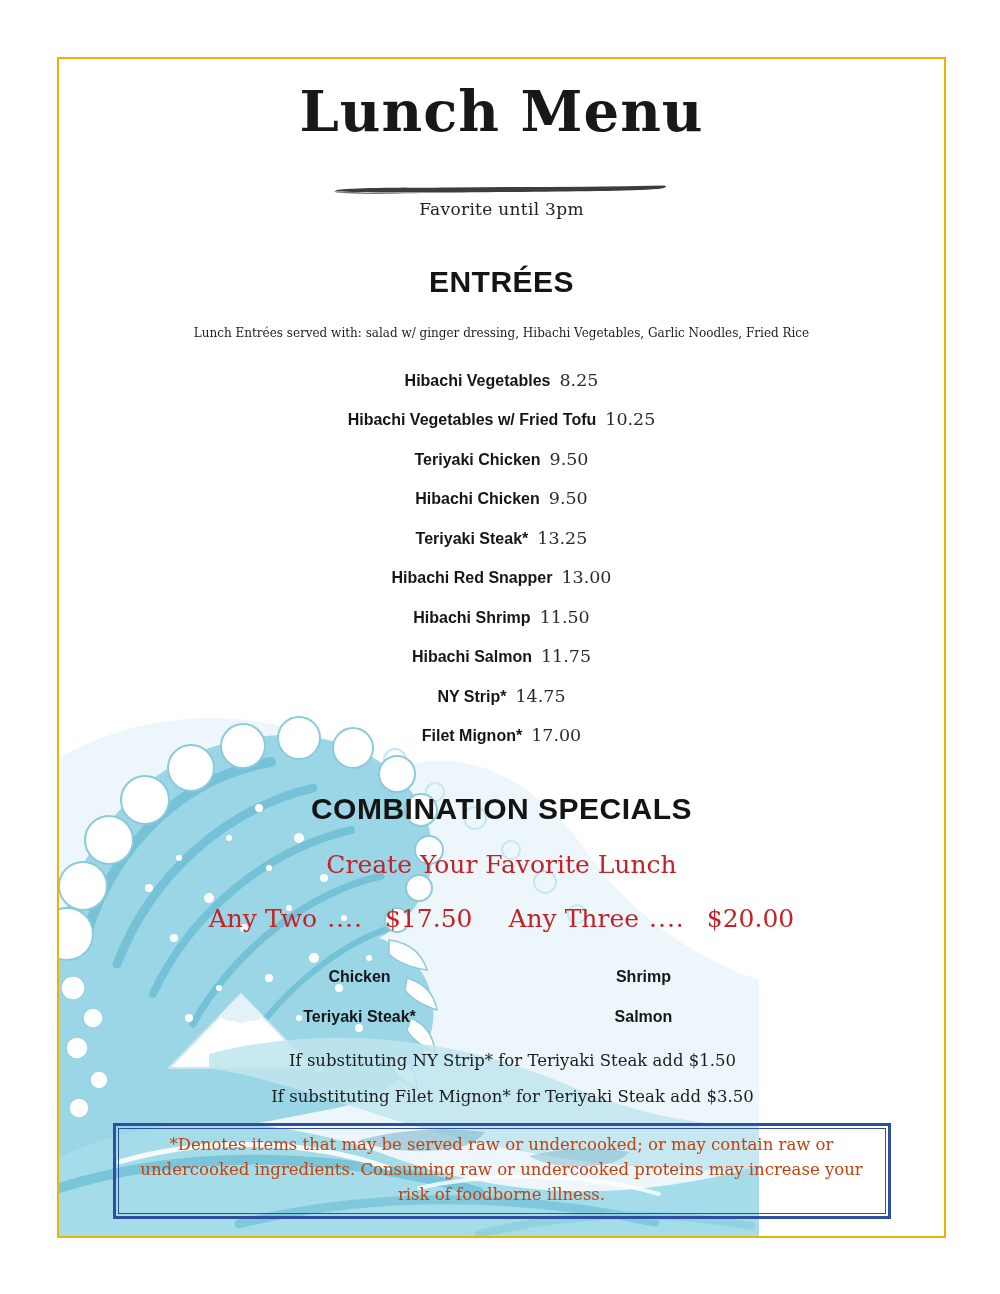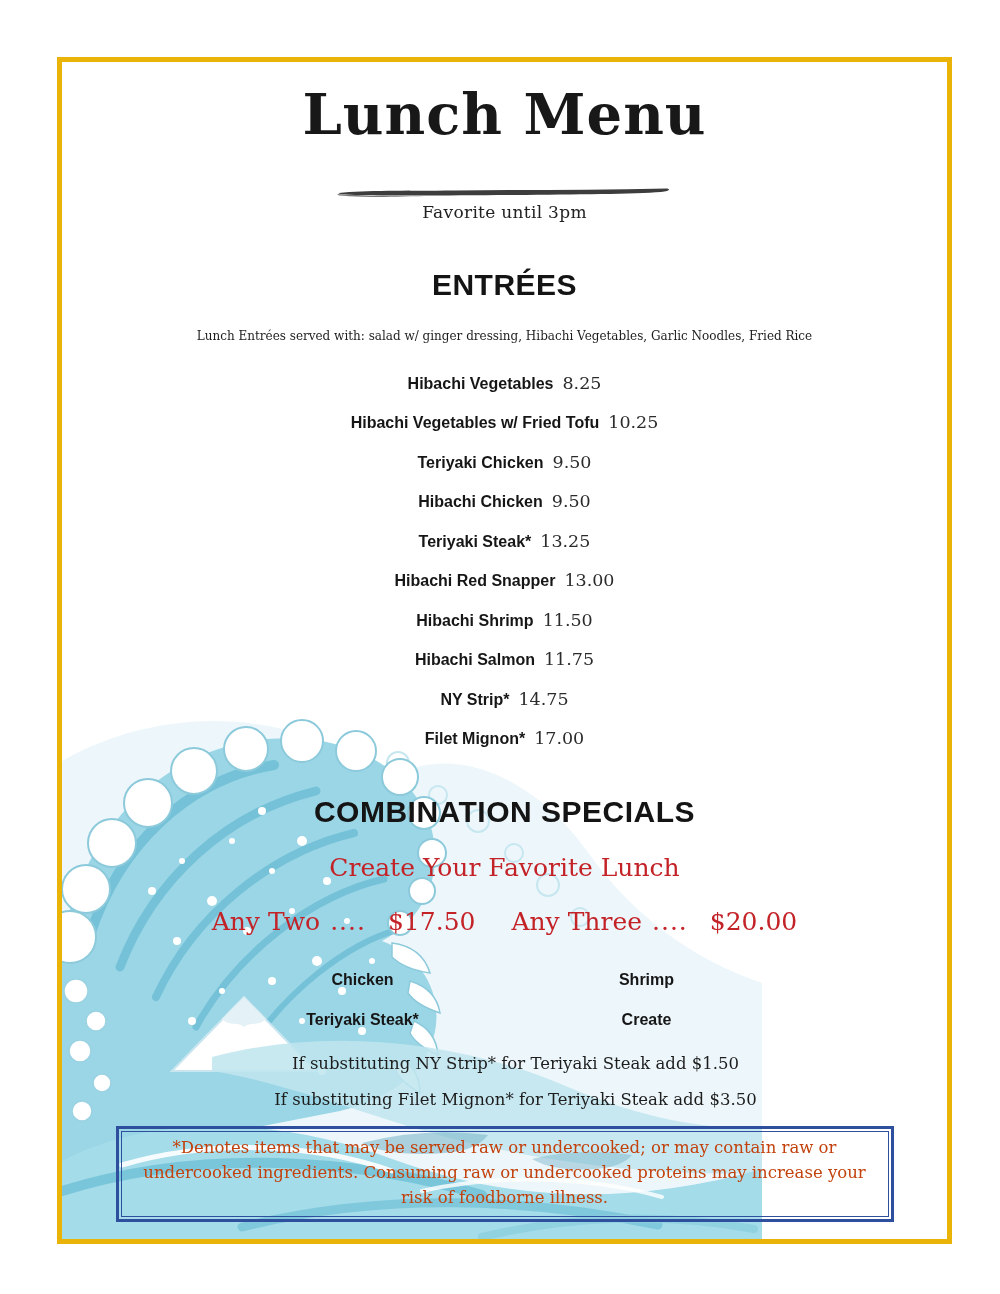--- a/index.html
+++ b/index.html
@@ -2,21 +2,21 @@
 <html><head>
 <meta charset="utf-8">
 <style>
   html,body{margin:0;padding:0;}
   body{
     width:1000px;height:1294px;position:relative;background:#ffffff;
     font-family:"DejaVu Serif", serif;color:#1f1f1f;
   }
   .page{
     position:absolute;left:57px;top:57px;width:885px;height:1177px;
-    border:5px solid #eab308;overflow:hidden;background:#fff;
+    border:2px solid #eab308;overflow:hidden;background:#fff;
   }
   .wave-art{position:absolute;left:0;bottom:0;z-index:0;pointer-events:none;}
   .content{position:relative;z-index:1;text-align:center;}
   .title{
     font-family:"DejaVu Serif", serif;font-weight:700;font-size:56px;
     letter-spacing:1px;margin-top:22px;line-height:1.1;color:#181818;
   }
   .brush{display:block;margin:2px auto 0;}
   .subtitle{font-size:17px;margin-top:3px;letter-spacing:.3px;color:#222;}
   .section-heading{
@@ -201,21 +201,21 @@
       <span class="lbl">Any Two</span><span class="dots">....</span><span class="price">$17.50</span><span class="gap"></span><span class="lbl">Any Three</span><span class="dots">....</span><span class="price">$20.00</span>
     </div>
 
     <div class="options">
       <div class="col">
         <div class="option-row option-label">Chicken</div>
         <div class="option-row option-label">Teriyaki Steak*</div>
       </div>
       <div class="col">
         <div class="option-row option-label">Shrimp</div>
-        <div class="option-row option-label">Create</div>
+        <div class="option-row option-label">Salmon</div>
       </div>
     </div>
 
     <div class="subs">
       <p class="sub-line">If substituting NY Strip* for Teriyaki Steak add $1.50</p>
       <p class="sub-line">If substituting Filet Mignon* for Teriyaki Steak add $3.50</p>
     </div>
 
     <div class="disclaimer-box">
       <p class="disclaimer-text">*Denotes items that may be served raw or undercooked; or may contain raw or undercooked ingredients.  Consuming raw or undercooked proteins may increase your risk of foodborne illness.</p>

